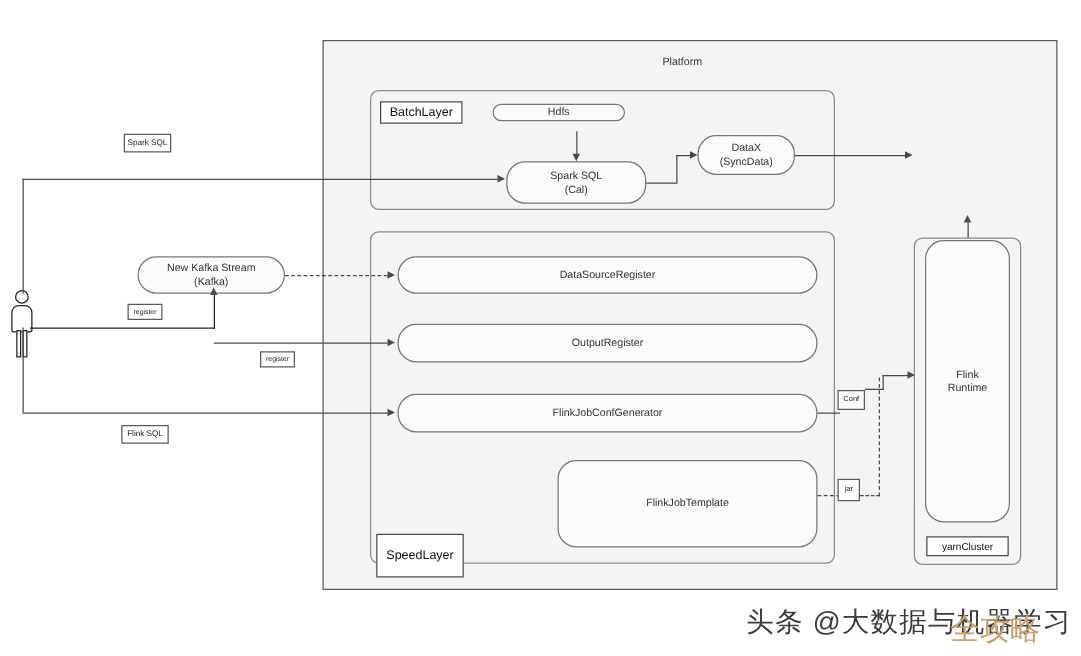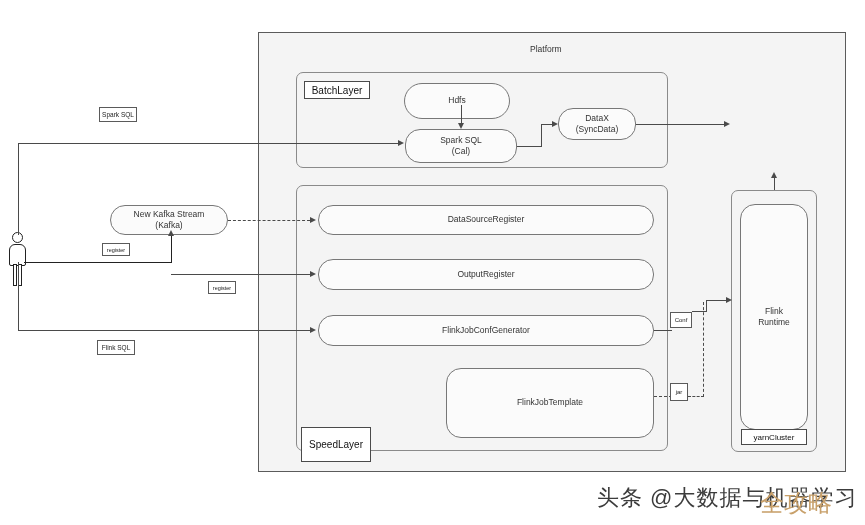--- a/index.html
+++ b/index.html
@@ -54,21 +54,21 @@
 <body>
 
 <div id="canvas">
 
   <div class="box platform" style="left:258px;top:32px;width:588px;height:440px;"></div>
   <div class="platform-label" style="left:530px;top:44px;">Platform</div>
 
   <div class="box layer" style="left:296px;top:72px;width:372px;height:96px;"></div>
   <div class="box tag" style="left:304px;top:81px;width:66px;height:18px;">BatchLayer</div>
 
-  <div class="box oval" style="left:404px;top:83px;width:106px;height:36px;">Hdfs</div>
+  <div class="box oval" style="left:394px;top:83px;width:106px;height:14px;">Hdfs</div>
 
   <div class="ln vl" style="left:461px;top:105px;height:19px;"></div>
   <div class="arrow ar-down" style="left:457.5px;top:123px;"></div>
 
   <div class="box node" style="left:405px;top:129px;width:112px;height:34px;flex-direction:column;">
     <span>Spark SQL</span>
     <span>(Cal)</span>
   </div>
 
   <div class="ln hl" style="left:517px;top:146px;width:24px;"></div>
@@ -93,21 +93,21 @@
 
   <div class="box node" style="left:318px;top:259px;width:336px;height:31px;">OutputRegister</div>
 
   <div class="box node" style="left:318px;top:205px;width:336px;height:30px;">DataSourceRegister</div>
 
   <div class="box node" style="left:446px;top:368px;width:208px;height:70px;">FlinkJobTemplate</div>
 
   <div class="box node" style="left:318px;top:315px;width:336px;height:31px;">FlinkJobConfGenerator</div>
 
   <div class="box layer" style="left:731px;top:190px;width:86px;height:262px;"></div>
-  <div class="box node" style="left:740px;top:204px;width:68px;height:226px;flex-direction:column;">
+  <div class="box node" style="left:740px;top:192px;width:68px;height:226px;flex-direction:column;">
     <span>Flink</span>
     <span>Runtime</span>
   </div>
   <div class="box tag" style="left:741px;top:429px;width:66px;height:16px;font-size:8px;">yarnCluster</div>
 
   <div class="ln hl" style="left:654px;top:330px;width:18px;"></div>
   <div class="box minitag" style="left:670px;top:312px;width:22px;height:16px;">Conf</div>
   <div class="ln hl" style="left:692px;top:311px;width:15px;"></div>
   <div class="ln vl" style="left:706px;top:300px;height:12px;"></div>
   <div class="ln hl" style="left:706px;top:300px;width:22px;"></div>

